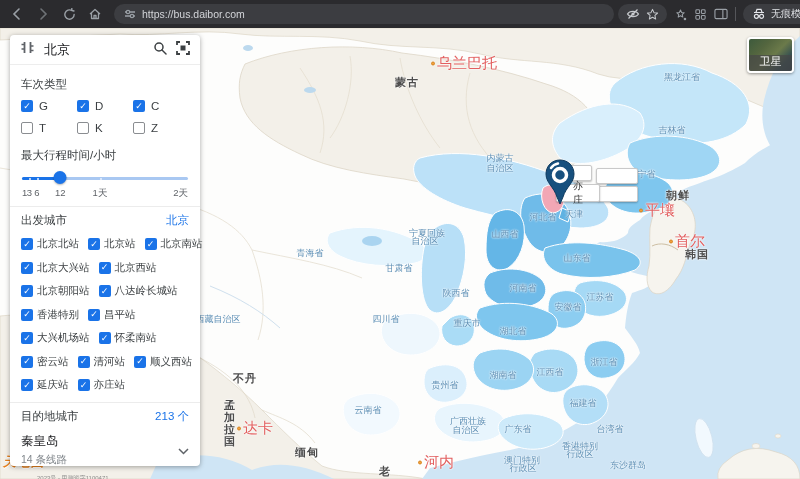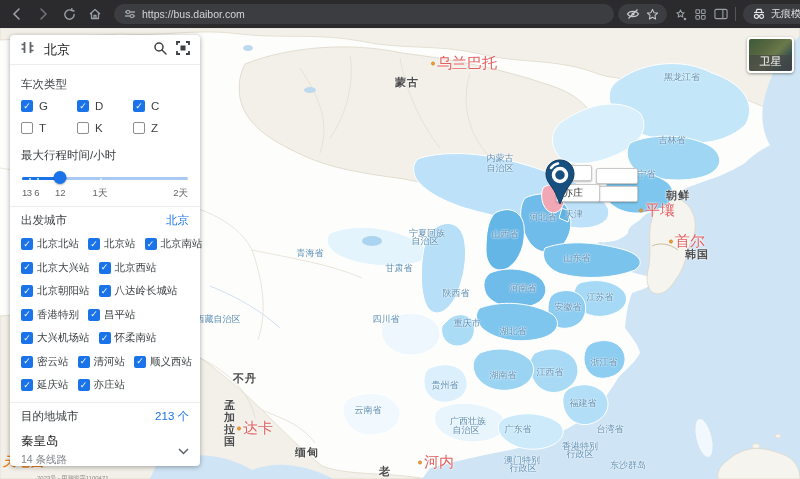--- a/index.html
+++ b/index.html
@@ -19,21 +19,21 @@
   .vsep { width:1px; height:14px; background:#55565a; }
 
   
   .map { position:absolute; top:28px; left:0; width:800px; height:451px; background:#f3f0e9; }
   .map svg.base { position:absolute; inset:0; }
   .map-label { position:absolute; transform:translate(-50%,-50%); font-size:9px; color:#5d8fb5; white-space:nowrap; pointer-events:none; text-shadow:0 0 2px #fff,0 0 2px #fff; }
   .map-label.country { color:#4c4c4c; font-size:11px; font-weight:bold; letter-spacing:1px; }
   .map-label.red-city { color:#e25f5f; font-size:15px; }
   .cap-dot { display:inline-block; width:4px; height:4px; border-radius:50%; background:#f0a23c; border:1px solid #d88420; margin-right:2px; vertical-align:middle; }
 
-  .marker-card { position:absolute; background:#fff; border:1px solid #c9c9c9; border-radius:2px; box-shadow:0 1px 2px rgba(0,0,0,.25); font-size:10px; color:#333; display:flex; align-items:center; padding:0 6px; }
+  .marker-card { position:absolute; background:#fff; border:1px solid #c9c9c9; border-radius:2px; box-shadow:0 1px 2px rgba(0,0,0,.25); font-size:10px; color:#333; display:flex; align-items:center; padding:0 16px; }
   .pin-wrap { position:absolute; left:545px; top:131px; width:30px; height:47px; }
 
   .sat-widget { position:absolute; top:9px; right:6px; width:47px; height:36px; border:2px solid #fff; border-radius:4px; box-shadow:0 1px 3px rgba(0,0,0,.4); overflow:hidden;
     background:linear-gradient(135deg,#3d5a3c 0%,#54663f 30%,#6b7a4a 55%,#2e4a52 80%,#24384a 100%); }
   .sat-caption { position:absolute; bottom:0; left:0; right:0; height:16px; background:rgba(70,70,70,.72); color:#fff; font-size:11px; text-align:center; line-height:12px; }
 
   .attrib { position:absolute; left:3px; top:424px; z-index:5; }
   .attrib-logo { font-size:13px; font-weight:bold; font-style:italic; color:#e8821e; text-shadow:0 1px 0 #fff; letter-spacing:1px; }
   .attrib-text { font-size:6px; color:#8a8a8a; white-space:nowrap; margin-top:3px; margin-left:34px; }
 
@@ -223,21 +223,21 @@
       <ellipse cx="372" cy="213" rx="10" ry="5" fill="#aad4f0"></ellipse>
       <ellipse cx="310" cy="62" rx="6" ry="3" fill="#bcd9ee"></ellipse>
       <ellipse cx="248" cy="20" rx="5" ry="3" fill="#bcd9ee"></ellipse>
       <path d="M60,105 C90,112 120,118 150,130 M210,258 C240,270 262,284 280,300" fill="none" stroke="#cfe0ee" stroke-width="1"></path>
     </svg>
 
     <div id="map-labels">
         <div class="map-label country" style="left: 407px; top: 54px;">蒙古</div>
         <div class="map-label red-city" style="left: 464px; top: 35px;"><span class="cap-dot"></span>乌兰巴托</div>
         <div class="map-label" style="left: 682px; top: 49px;">黑龙江省</div>
-        <div class="map-label" style="left: 672px; top: 112px;">吉林省</div>
+        <div class="map-label" style="left: 672px; top: 102px;">吉林省</div>
         <div class="map-label" style="left: 642px; top: 146px;">辽宁省</div>
         <div class="map-label country" style="left: 678px; top: 167px;">朝鲜</div>
         <div class="map-label red-city" style="left: 657px; top: 182px;"><span class="cap-dot"></span>平壤</div>
         <div class="map-label red-city" style="left: 687px; top: 213px;"><span class="cap-dot"></span>首尔</div>
         <div class="map-label country" style="left: 697px; top: 226px;">韩国</div>
         <div class="map-label" style="left: 500px; top: 130px;">内蒙古</div>
         <div class="map-label" style="left: 500px; top: 140px;">自治区</div>
         <div class="map-label" style="left: 543px; top: 189px;">河北省</div>
         <div class="map-label" style="left: 574px; top: 186px;">天津</div>
         <div class="map-label" style="left: 505px; top: 206px;">山西省</div>

